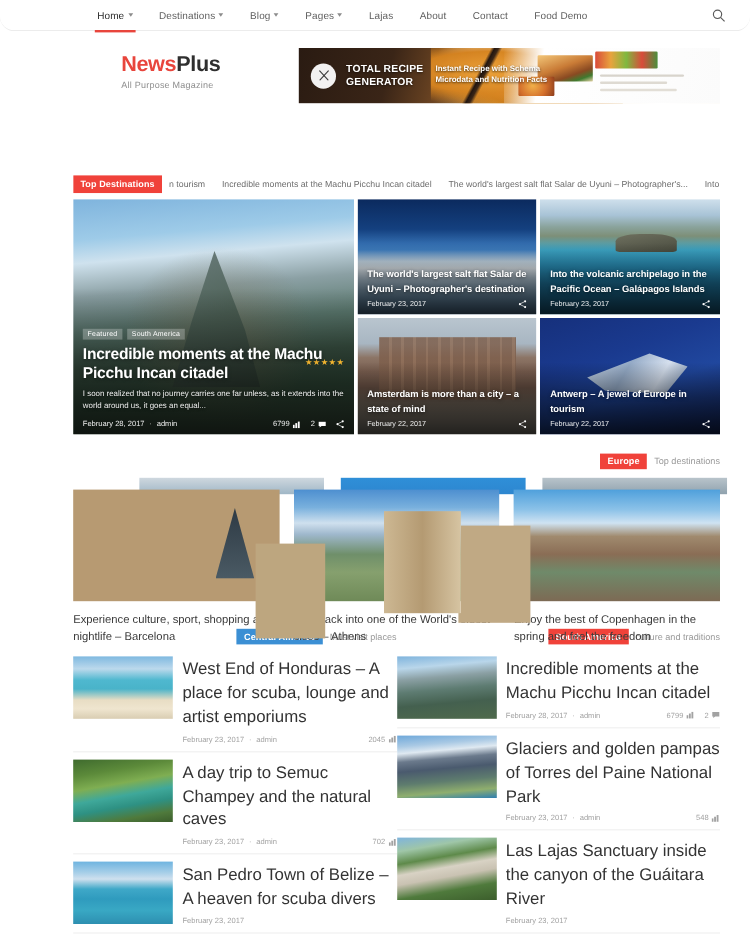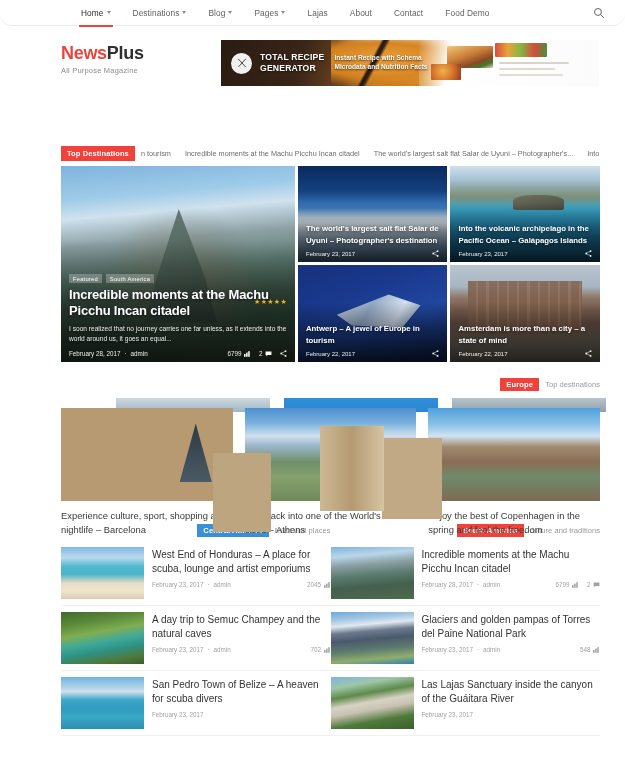--- a/index.html
+++ b/index.html
@@ -52,21 +52,21 @@
     width: 12px; height: 12px; cursor: pointer;
   }
   .nav-search svg { display: block; }
 
   
   .headwrap {
     display: flex; align-items: flex-start;
     padding: 14px 25px 0 61px;
     height: 74px;
   }
-  .brand { width: 160px; padding-top: 4px; }
+  .brand { width: 160px; padding-top: 4px; margin-left: 40px; }
   .brand-name { font-size: 18px; font-weight: bold; letter-spacing: -.3px; line-height: 1.05; }
   .brand-news { color: #e8453c; }
   .brand-plus { color: #2f2f2f; }
   .brand-tag { font-size: 7.5px; color: #8e8e8e; margin-top: 3px; letter-spacing: .2px; }
 
   .banner {
     position: relative; width: 378px; height: 46px;
     overflow: hidden;
     background:
       linear-gradient(105deg,#2a1b12 0%, #3a2517 22%, #6b4422 34%, #caa05a 48%, #e8c070 60%, #f2e3c8 72%, #ffffff 86%, #f6f0e6 100%);
@@ -228,21 +228,21 @@
     display: grid; grid-template-columns: 1fr 1fr; 
   }
   .list { margin-top: 8px; }
   .litem {
     display: flex; gap: 8px; padding: 6px 0; border-bottom: 1px solid #f0f0f0;
     cursor: pointer;
   }
   .litem:first-child { padding-top: 2px; }
   .lthumb { width: 83px; height: 52px; flex: none; }
   .ltext { flex: 1; min-width: 0; padding-top: 1px; }
-  .ltitle { font-size: 10px; color: #333; line-height: 1.42; }
+  .ltitle { font-size: 14px; color: #333; line-height: 1.42; }
   .lmeta {
     display: flex; align-items: center; margin-top: 5px;
     font-size: 6.3px; color: #a2a2a2;
   }
   .lmeta .dot { margin: 0 4px; }
   .lmeta-right { margin-left: auto; display: flex; align-items: center; gap: 8px; }
 
   
   .img-machu {
     background:
@@ -490,46 +490,46 @@
                 <line x1="2.6" y1="4.3" x2="7.2" y2="2.1" stroke="#fff" stroke-width=".8"></line>
                 <line x1="2.6" y1="5.7" x2="7.2" y2="7.9" stroke="#fff" stroke-width=".8"></line>
               </svg>
           </span>
         </span>
       </div>
     </div>
   </div>
 
   <div class="tile tile-sm">
-    <div class="tile-img img-antwerp"></div>
+    <div class="tile-img img-amsterdam"></div>
     <div class="tile-shade"></div>
     <div class="tile-body">
-      <div class="tile-title">Antwerp – A jewel of Europe in tourism</div>
+      <div class="tile-title">Amsterdam is more than a city – a state of mind</div>
       <div class="tile-meta">
         <span>February 22, 2017</span>
         <span class="meta-right">
           <span class="meta-ic">
             <svg width="7" height="7" viewBox="0 0 10 10">
                 <circle cx="8" cy="1.6" r="1.3" fill="#fff"></circle>
                 <circle cx="8" cy="8.4" r="1.3" fill="#fff"></circle>
                 <circle cx="1.8" cy="5" r="1.3" fill="#fff"></circle>
                 <line x1="2.6" y1="4.3" x2="7.2" y2="2.1" stroke="#fff" stroke-width=".8"></line>
                 <line x1="2.6" y1="5.7" x2="7.2" y2="7.9" stroke="#fff" stroke-width=".8"></line>
               </svg>
           </span>
         </span>
       </div>
     </div>
   </div>
 
   <div class="tile tile-sm">
-    <div class="tile-img img-amsterdam"></div>
+    <div class="tile-img img-antwerp"></div>
     <div class="tile-shade"></div>
     <div class="tile-body">
-      <div class="tile-title">Amsterdam is more than a city – a state of mind</div>
+      <div class="tile-title">Antwerp – A jewel of Europe in tourism</div>
       <div class="tile-meta">
         <span>February 22, 2017</span>
         <span class="meta-right">
           <span class="meta-ic">
             <svg width="7" height="7" viewBox="0 0 10 10">
                 <circle cx="8" cy="1.6" r="1.3" fill="#fff"></circle>
                 <circle cx="8" cy="8.4" r="1.3" fill="#fff"></circle>
                 <circle cx="1.8" cy="5" r="1.3" fill="#fff"></circle>
                 <line x1="2.6" y1="4.3" x2="7.2" y2="2.1" stroke="#fff" stroke-width=".8"></line>
                 <line x1="2.6" y1="5.7" x2="7.2" y2="7.9" stroke="#fff" stroke-width=".8"></line>

